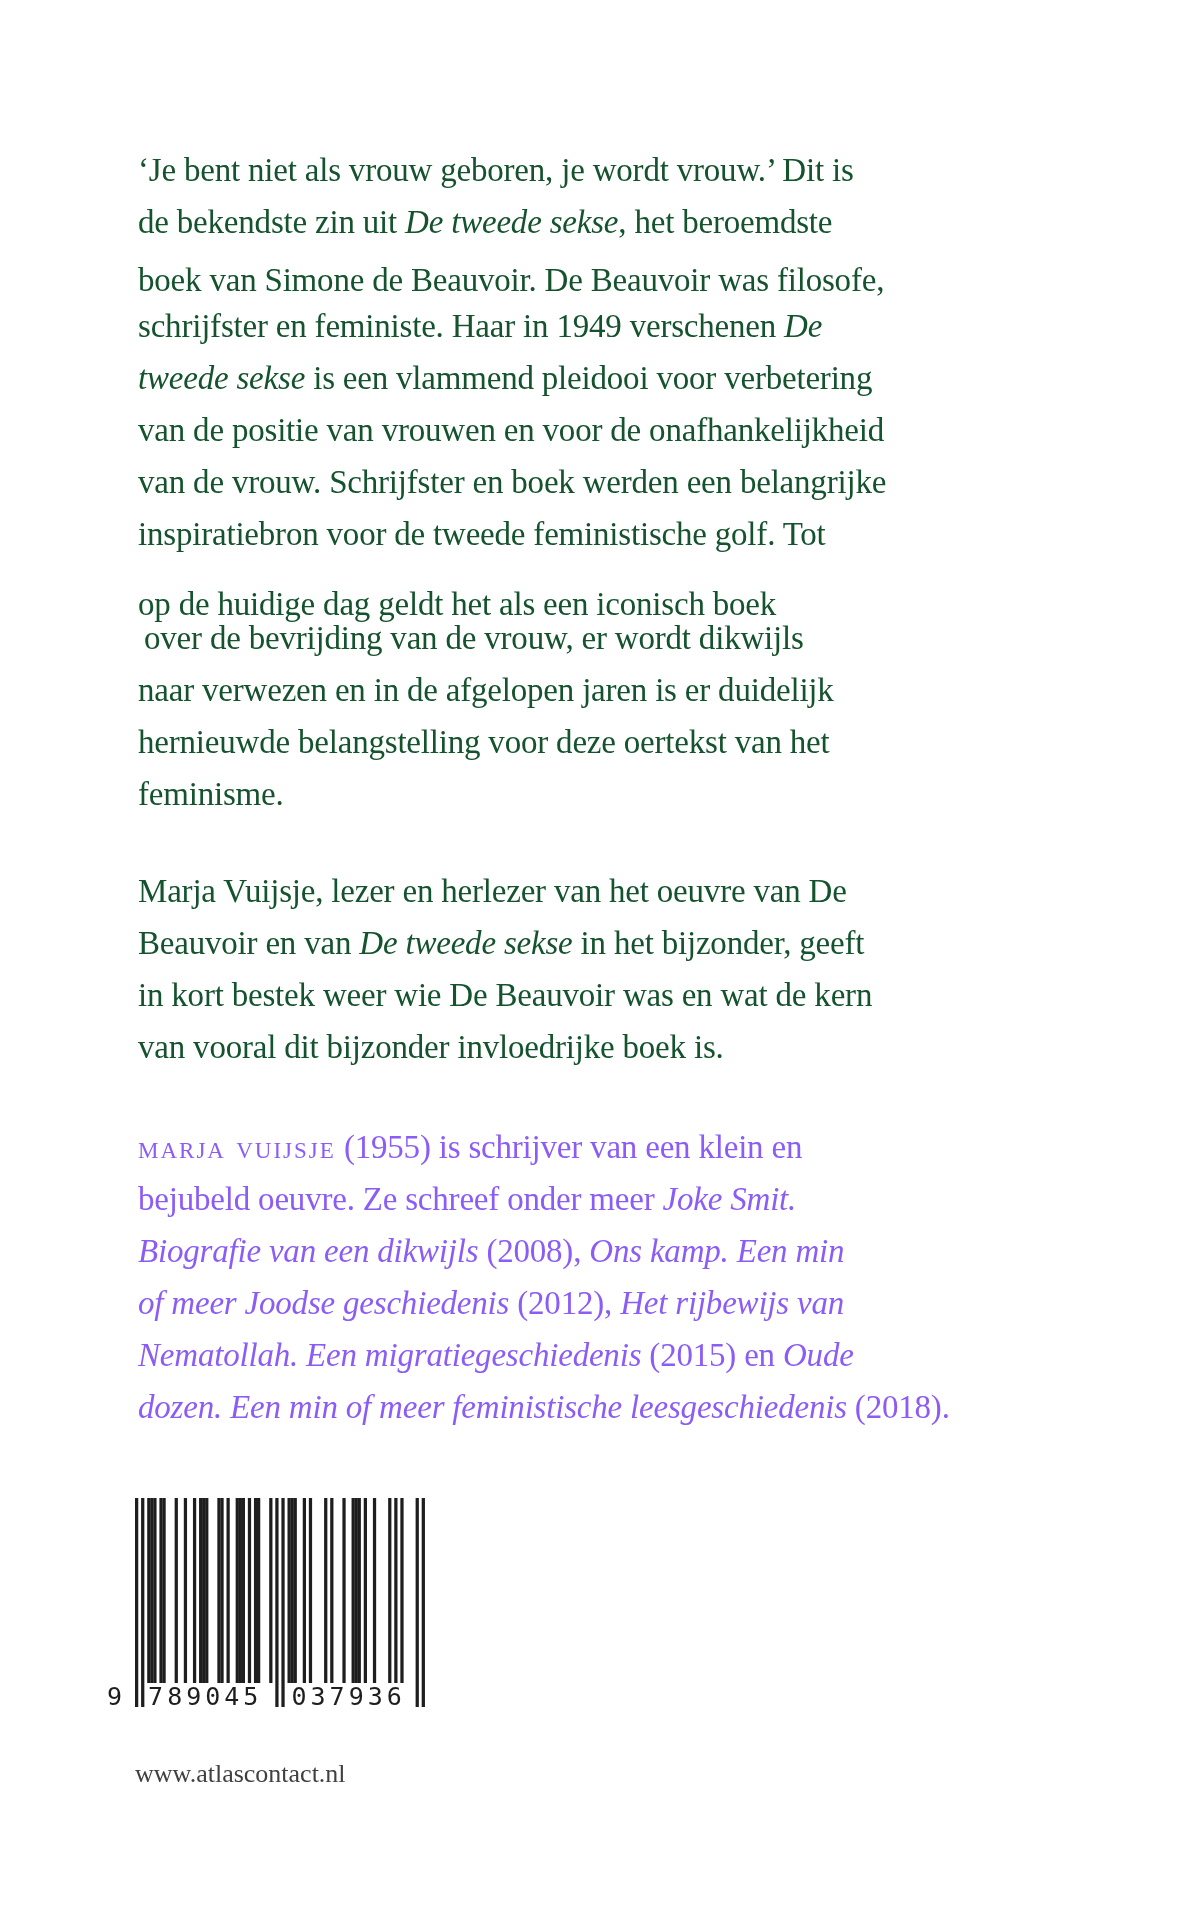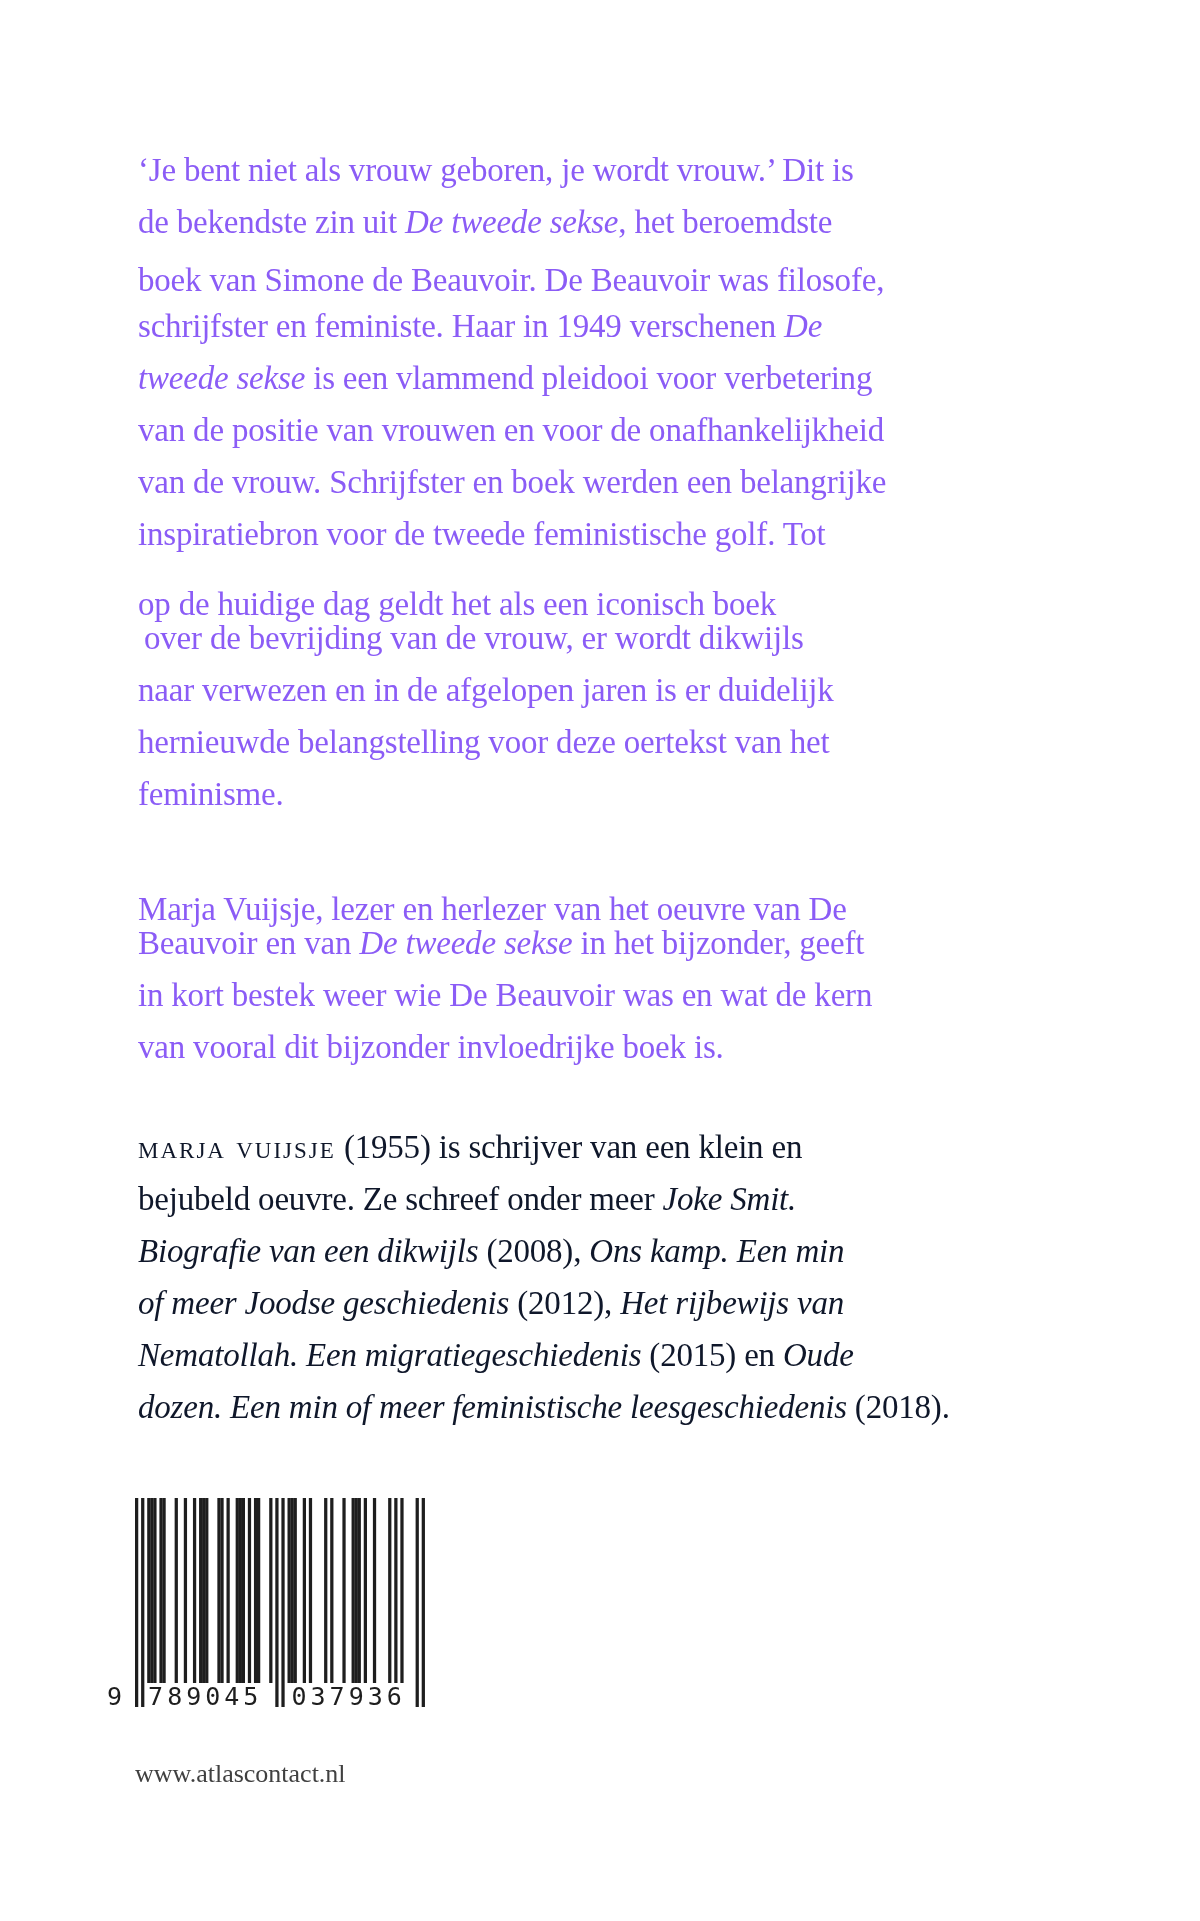--- a/index.html
+++ b/index.html
@@ -1,24 +1,24 @@
 <!DOCTYPE html>
 <html><head>
 <meta charset="utf-8">
 <style>
   html, body { margin: 0; padding: 0; background: #ffffff; }
   body { width: 1200px; height: 1921px; position: relative; overflow: hidden; }
   .page { position: absolute; left: 0; top: 0; width: 1200px; height: 1921px; background: #fff; }
   .line {
     position: absolute; left: 138px; white-space: nowrap;
     font-family: "Liberation Serif", "DejaVu Serif", serif;
-    font-size: 33px; line-height: 33px; color: #8b5cf6;
+    font-size: 33px; line-height: 33px; color: #14532d;
     letter-spacing: -0.2px;
   }
-  .line.red { color: #0f172a; }
+  .line.red { color: #8b5cf6; }
   .line i { font-style: italic; }
   .sc { font-variant: small-caps; letter-spacing: 2px; text-transform: lowercase; }
   #barcode { position: absolute; left: 100px; top: 1498px; }
   .url {
     position: absolute; left: 135px; top: 1757px; white-space: nowrap;
     font-family: "Liberation Serif", "DejaVu Serif", serif;
     font-size: 26px; line-height: 33px; color: #404040;
   }
 </style>
 </head>
@@ -32,21 +32,21 @@
       <div class="line" style="top: 310px;"><span>schrijfster en feministe. Haar in 1949 verschenen </span><i>De</i></div>
       <div class="line" style="top: 362px;"><i>tweede sekse</i><span> is een vlammend pleidooi voor verbetering</span></div>
       <div class="line" style="top: 414px;"><span>van de positie van vrouwen en voor de onafhankelijkheid</span></div>
       <div class="line" style="top: 466px;"><span>van de vrouw. Schrijfster en boek werden een belangrijke</span></div>
       <div class="line" style="top: 518px;"><span>inspiratiebron voor de tweede feministische golf. Tot</span></div>
       <div class="line" style="top: 588px;"><span>op de huidige dag geldt het als een iconisch boek</span></div>
       <div class="line" style="top: 622px; margin-left: 6px;"><span>over de bevrijding van de vrouw, er wordt dikwijls</span></div>
       <div class="line" style="top: 674px;"><span>naar verwezen en in de afgelopen jaren is er duidelijk</span></div>
       <div class="line" style="top: 726px;"><span>hernieuwde belangstelling voor deze oertekst van het</span></div>
       <div class="line" style="top: 778px;"><span>feminisme.</span></div>
-      <div class="line" style="top: 893px;"><span>Marja Vuijsje, lezer en herlezer van het oeuvre van De</span></div>
+      <div class="line" style="top: 875px;"><span>Marja Vuijsje, lezer en herlezer van het oeuvre van De</span></div>
       <div class="line" style="top: 927px;"><span>Beauvoir en van </span><i>De tweede sekse</i><span> in het bijzonder, geeft</span></div>
       <div class="line" style="top: 979px;"><span>in kort bestek weer wie De Beauvoir was en wat de kern</span></div>
       <div class="line" style="top: 1031px;"><span>van vooral dit bijzonder invloedrijke boek is.</span></div>
     </div>
   <div id="bio">
       <div class="line red" style="top: 1131px;"><span class="sc">Marja Vuijsje</span><span> (1955) is schrijver van een klein en</span></div>
       <div class="line red" style="top: 1183px;"><span>bejubeld oeuvre. Ze schreef onder meer </span><i>Joke Smit.</i></div>
       <div class="line red" style="top: 1235px;"><i>Biografie van een dikwijls</i><span> (2008), </span><i>Ons kamp. Een min</i></div>
       <div class="line red" style="top: 1287px;"><i>of meer Joodse geschiedenis</i><span> (2012), </span><i>Het rijbewijs van</i></div>
       <div class="line red" style="top: 1339px;"><i>Nematollah. Een migratiegeschiedenis</i><span> (2015) en </span><i>Oude</i></div>

